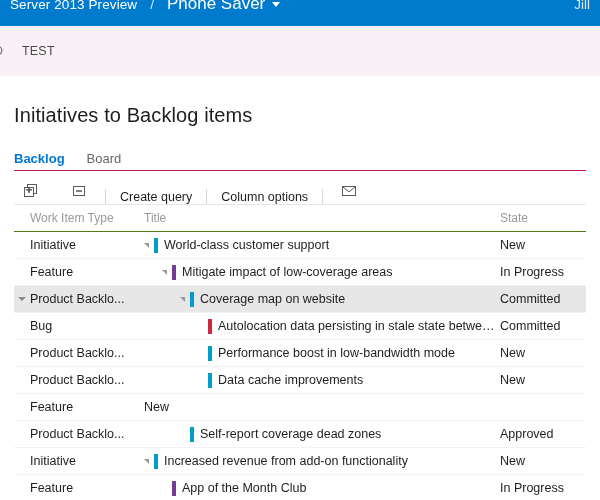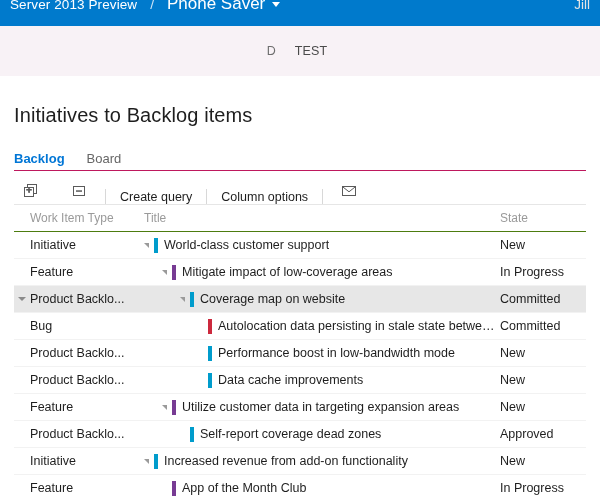--- a/index.html
+++ b/index.html
@@ -65,21 +65,20 @@
   }
 
   
   .subnav {
     height: 50px;
     background: #f8f2f6;
     display: flex;
     align-items: center;
     box-sizing: border-box;
     padding-left: 0;
-    justify-content: center;
   }
   .subnav .hidden-item {
     font-size: 12.5px;
     color: #6e6e6e;
     margin-left: -6px;
     width: 14px;
     overflow: hidden;
     white-space: nowrap;
   }
   .subnav .nav-item {
@@ -370,26 +369,20 @@
             <div class="row-indent" style="width: 54px; flex: 0 0 54px;"></div>
             <div class="twisty-spacer"></div>
             <div class="typebar" style="background: rgb(0, 156, 204);"></div>
             <span class="row-title-text">Data cache improvements</span>
           </div>
           <div class="col-state">New</div>
         </div>
         <div class="grid-row">
           <div class="col-menu"></div>
           <div class="col-type">Feature</div>
-          <div class="col-title">
-            <div class="row-indent" style="width: 18px; flex: 0 0 18px;"></div>
-            <div class="twisty"></div>
-            <div class="typebar" style="background: rgb(119, 59, 147);"></div>
-            <span class="row-title-text">Utilize customer data in targeting expansion areas</span>
-          </div>
           <div class="col-state">New</div>
         </div>
         <div class="grid-row">
           <div class="col-menu"></div>
           <div class="col-type">Product Backlo...</div>
           <div class="col-title">
             <div class="row-indent" style="width: 36px; flex: 0 0 36px;"></div>
             <div class="twisty-spacer"></div>
             <div class="typebar" style="background: rgb(0, 156, 204);"></div>
             <span class="row-title-text">Self-report coverage dead zones</span>

